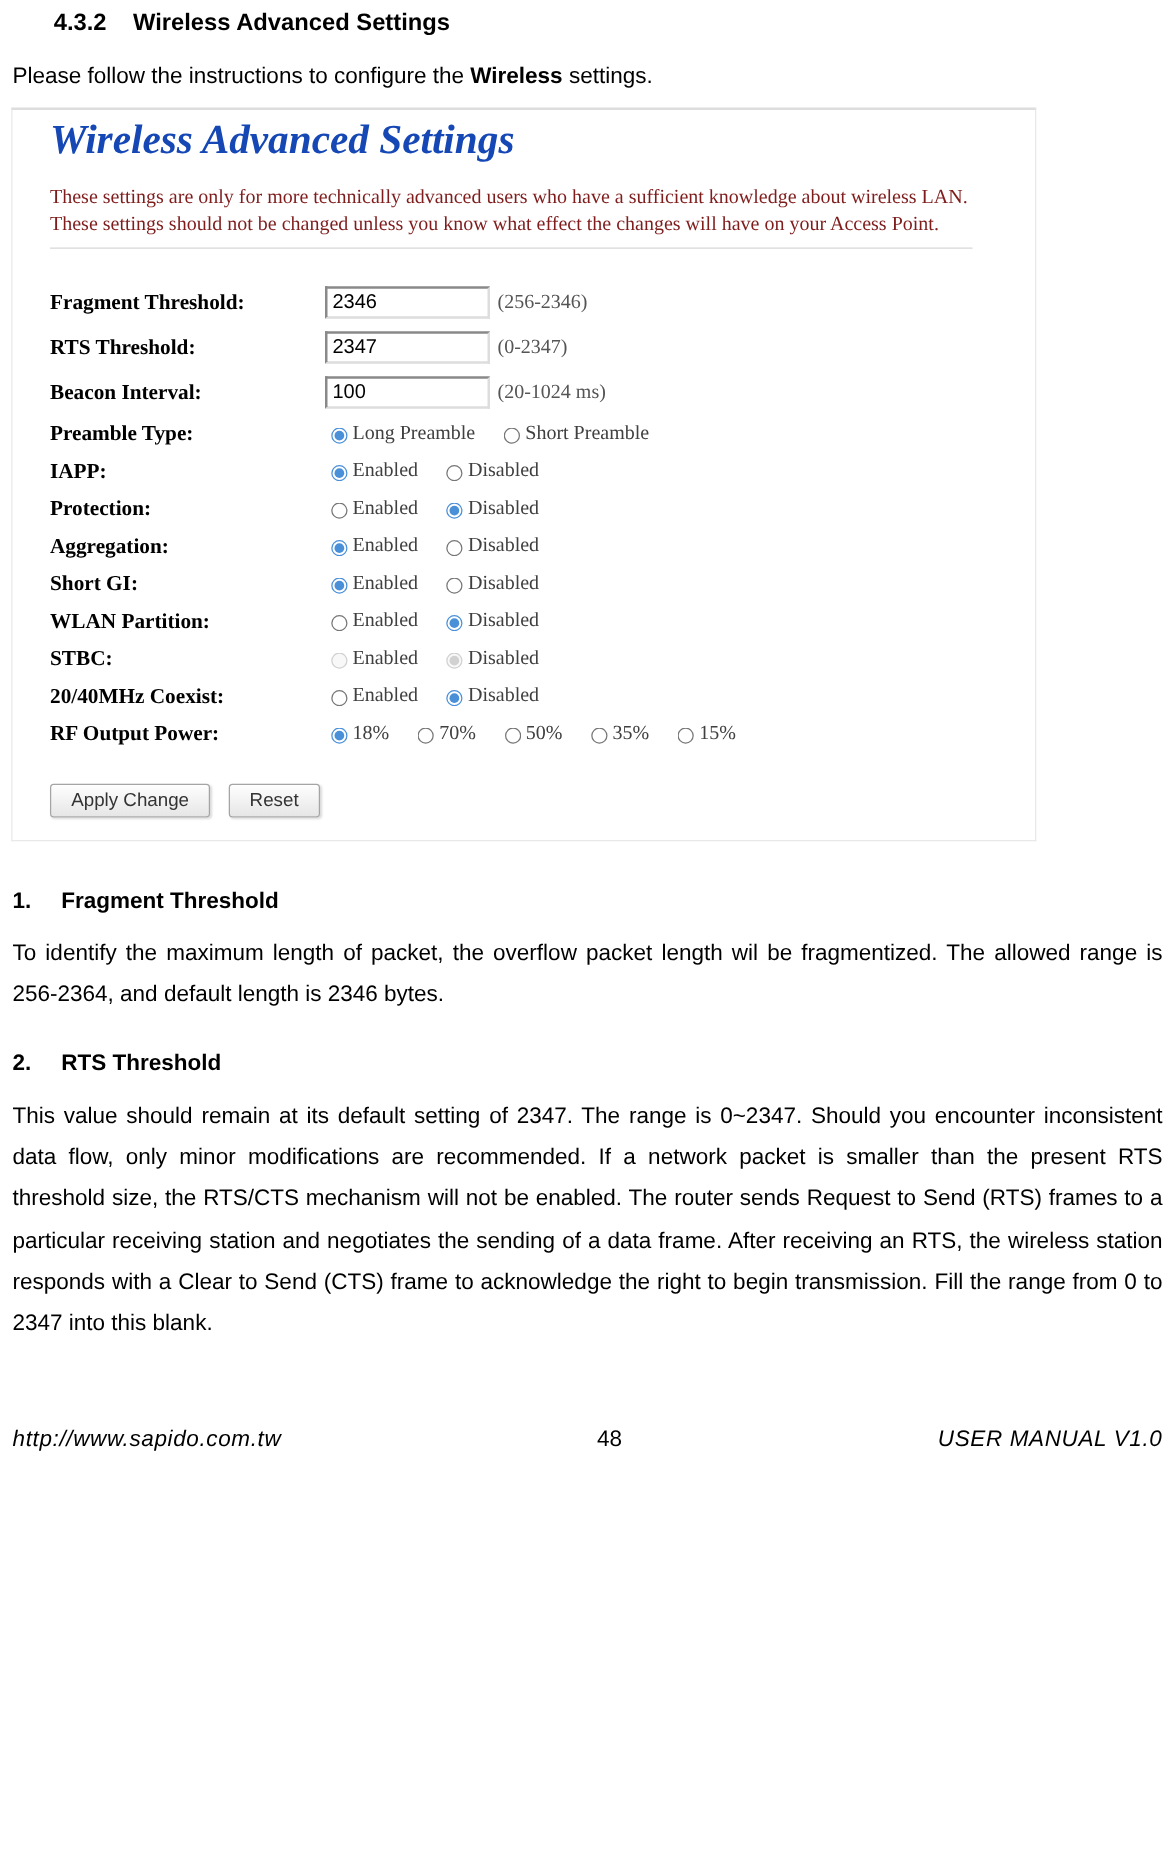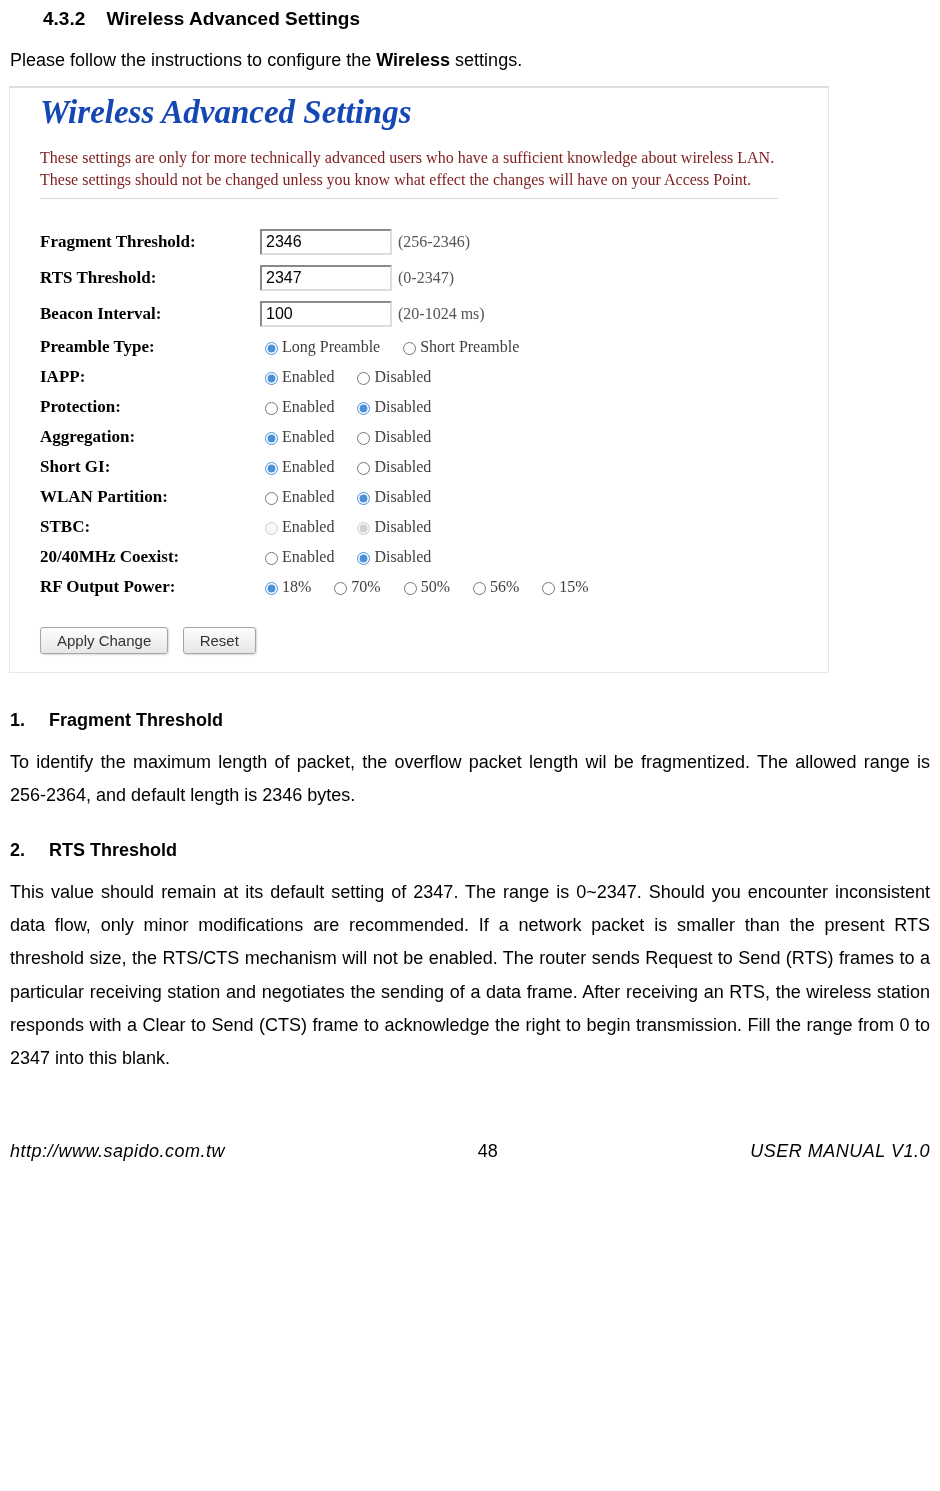--- a/index.html
+++ b/index.html
@@ -321,21 +321,21 @@
           <span class="radio-wrap">
               <input type="radio" name="rfpower" style="">
               <label>70%</label>
             </span>
           <span class="radio-wrap">
               <input type="radio" name="rfpower" style="">
               <label>50%</label>
             </span>
           <span class="radio-wrap">
               <input type="radio" name="rfpower" style="">
-              <label>56%</label>
+              <label>35%</label>
             </span>
           <span class="radio-wrap">
               <input type="radio" name="rfpower" style="">
               <label>15%</label>
             </span>
         </div>
       </div>
 
     </div>
 

